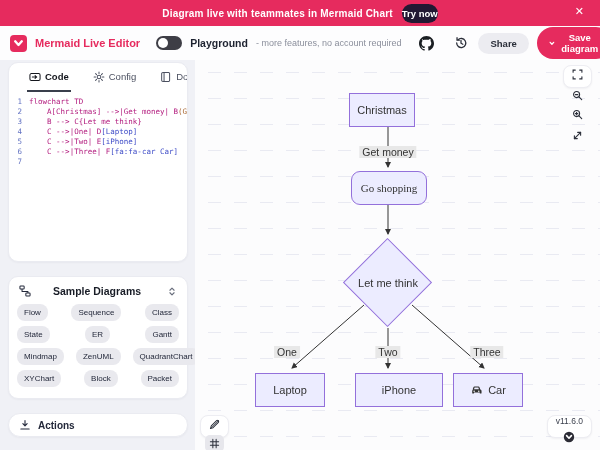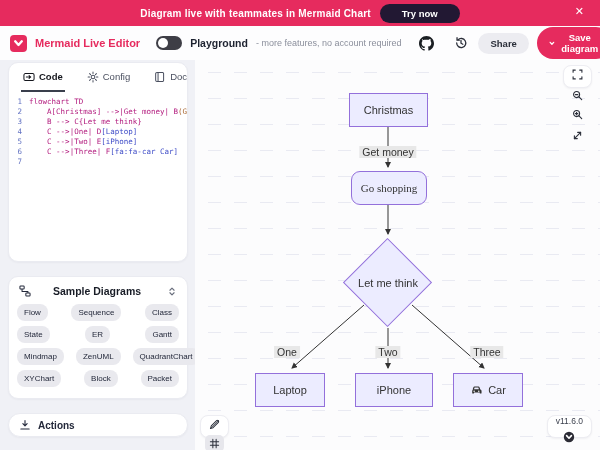--- a/index.html
+++ b/index.html
@@ -4,21 +4,21 @@
 <style>
   html,body{margin:0;padding:0;width:600px;height:450px;overflow:hidden;
     font-family:"Liberation Sans","DejaVu Sans",sans-serif;background:#f0f1f6;}
   *{box-sizing:border-box;}
 
   
   .banner{height:26px;background:var(--banner_bg);display:flex;align-items:center;
     justify-content:center;gap:9px;position:relative;color:#fff;}
   .banner-text{font-size:10px;font-weight:700;letter-spacing:.2px;}
   .banner-cta{background:var(--cta_bg);color:#fff;border:none;font-size:9.5px;font-weight:700;
-    padding:4px 22px;border-radius:999px;cursor:pointer;font-family:inherit;}
+    padding:4px 0;border-radius:999px;cursor:pointer;font-family:inherit;}
   .banner-close{position:absolute;right:10px;top:5px;background:none;border:none;color:#fff;
     font-size:11px;cursor:pointer;line-height:1;}
 
   
   .header{height:34px;background:#fdfdfe;display:flex;align-items:center;padding:0 10px;gap:8px;}
   .logo-badge{width:17px;height:17px;border-radius:4px;background:var(--brand);display:flex;
     align-items:center;justify-content:center;flex:none;}
   .app-title{color:var(--brand);font-size:11px;font-weight:700;white-space:nowrap;}
   .vdiv{width:1px;height:16px;background:#e3e4ea;}
   .toggle{width:26px;height:14px;border-radius:999px;background:#3e3e46;position:relative;
@@ -33,21 +33,21 @@
   .share-btn{background:#ececf1;color:#2b2f3a;}
   .save-btn{background:var(--brand);color:#fff;display:flex;align-items:center;gap:5px;}
 
   
   .main{display:flex;height:390px;}
   .sidebar{width:195px;flex:none;padding:2px 7px 0 8px;}
   .panel{background:#fff;border:1px solid #eaebf1;border-radius:10px;box-shadow:0 1px 2px rgba(20,20,40,.04);}
 
   
   .code-panel{height:200px;display:flex;flex-direction:column;overflow:hidden;}
-  .tabbar{height:29px;display:flex;align-items:stretch;padding:0 12px;gap:20px;flex:none;}
+  .tabbar{height:29px;display:flex;align-items:stretch;padding:0 18px;gap:20px;flex:none;}
   .tab{display:flex;align-items:center;gap:4px;font-size:9.5px;color:#4b5060;cursor:pointer;
     border-bottom:2px solid transparent;padding:0 2px;}
   .tab.active{color:#14161d;font-weight:700;border-bottom-color:#3a3f4c;}
   .editor{flex:1;padding-top:5px;font-family:"DejaVu Sans Mono","Liberation Mono",monospace;
     font-size:7.5px;line-height:10px;overflow:hidden;cursor:text;}
   .cl{display:flex;}
   .ln{width:20px;flex:none;text-align:right;padding-right:7px;color:#6272c2;}
   .lt{white-space:pre;}
   .seg-kw{color:var(--code_keyword);}
   .seg-bl{color:var(--code_blue);}
@@ -251,26 +251,26 @@
           <path d="M0,0 L6,3 L0,6 z" fill="#333"></path>
         </marker>
       </defs>
       <line x1="193" y1="67" x2="193" y2="107" stroke="#333" stroke-width="1" marker-end="url(#arr)"></line>
       <line x1="193" y1="145" x2="193" y2="174" stroke="#333" stroke-width="1" marker-end="url(#arr)"></line>
       <line x1="169" y1="245" x2="97" y2="308" stroke="#333" stroke-width="1" marker-end="url(#arr)"></line>
       <line x1="193" y1="268" x2="193" y2="308" stroke="#333" stroke-width="1" marker-end="url(#arr)"></line>
       <line x1="217" y1="245" x2="289" y2="308" stroke="#333" stroke-width="1" marker-end="url(#arr)"></line>
     </svg>
 
-    <div class="node" style="left:154px;top:33px;width:79px;height:34px">Christmas</div>
+    <div class="node" style="left:154px;top:33px;width:66px;height:34px">Christmas</div>
     <div class="node node-round" style="left:156px;top:111px;width:76px;height:34px">Go shopping</div>
     <div class="diamond"></div>
     <div class="diamond-label">Let me think</div>
     <div class="node" style="left:60px;top:313px;width:70px;height:34px">Laptop</div>
-    <div class="node" style="left:160px;top:313px;width:78px;height:34px">iPhone</div>
+    <div class="node" style="left:160px;top:313px;width:88px;height:34px">iPhone</div>
     <div class="node" style="left:258px;top:313px;width:70px;height:34px">
       <svg width="13" height="11" viewBox="0 0 16 13">
         <path fill="#333" d="M3.2 5.2 4.2 2.4 a1.4 1.4 0 0 1 1.3-.9 h4.9 a1.4 1.4 0 0 1 1.3.9 l1 2.8 a1.8 1.8 0 0 1 1.5 1.8 v2.6 a.7.7 0 0 1-.7.7 h-.8 a.7.7 0 0 1-.7-.7 v-.6 H4.9 v.6 a.7.7 0 0 1-.7.7 h-.8 a.7.7 0 0 1-.7-.7 V7 a1.8 1.8 0 0 1 1.5-1.8 z M4.9 5 h6.1 L10.2 2.9 H5.7 z"></path>
         <circle cx="5.1" cy="7.4" r=".9" fill="#fff"></circle>
           <circle cx="10.8" cy="7.4" r=".9" fill="#fff"></circle>
       </svg>
       <span>Car</span>
     </div>
 
     <div class="edge-label" style="left:193px;top:92px">Get money</div>

